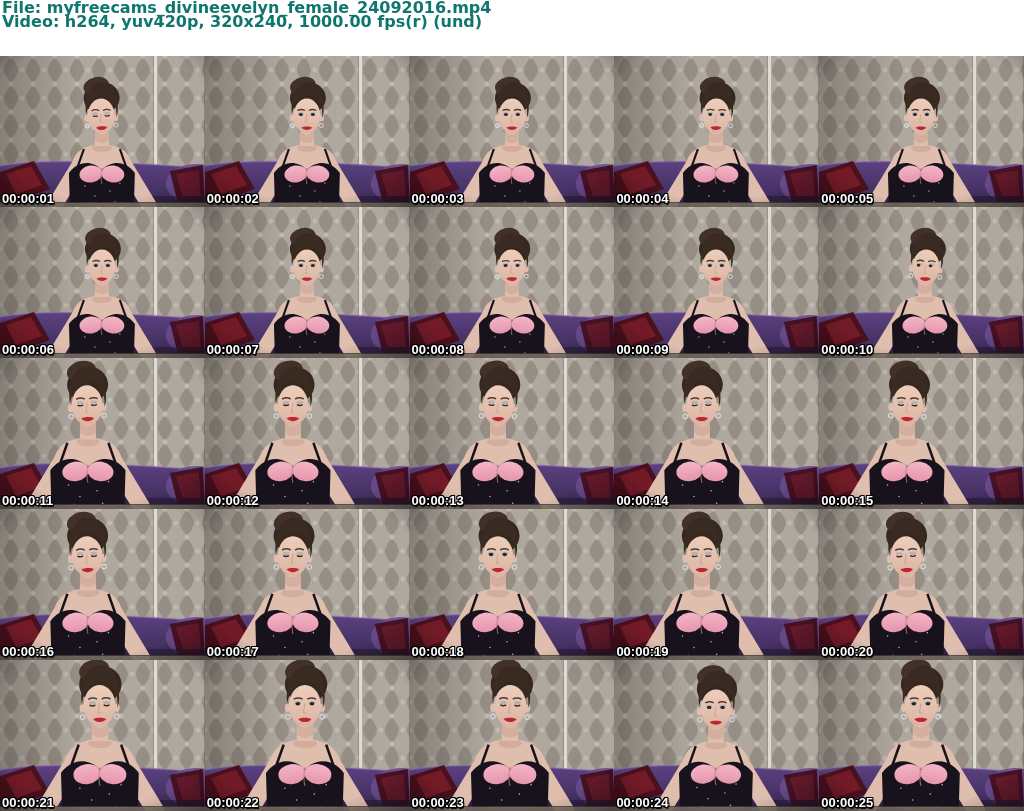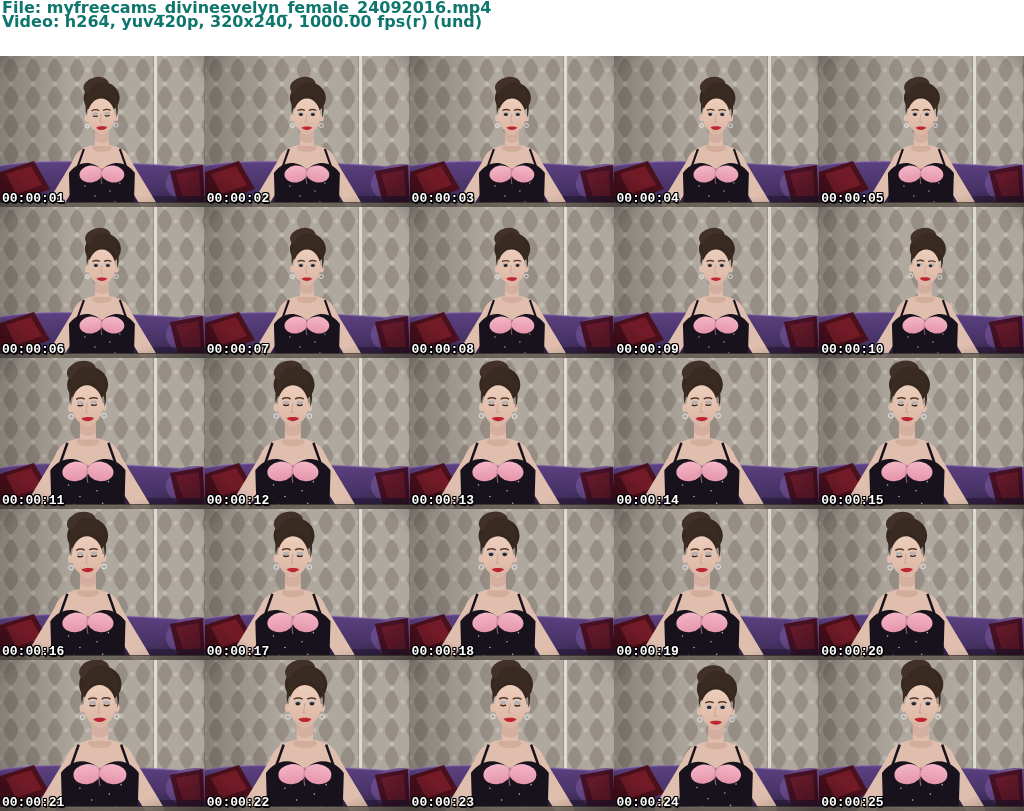--- a/index.html
+++ b/index.html
@@ -26,21 +26,21 @@
     position:relative;overflow:hidden;
     box-shadow:inset 0 0 0 1px rgba(10,10,10,.35);
   }
   .scene{
     display:block;width:100%;height:100%;
     filter:blur(.35px) saturate(.96);
   }
   .ts{
     position:absolute;left:2px;bottom:2px;
     color:#fff;font-weight:bold;font-size:13px;line-height:13px;
-    font-family:Liberation Mono, monospace;
+    font-family:Liberation Sans, sans-serif;
     text-shadow:
       -1px -1px 0 #000, 1px -1px 0 #000, -1px 1px 0 #000, 1px 1px 0 #000,
       0 -1px 0 #000, 0 1px 0 #000, -1px 0 0 #000, 1px 0 0 #000, 1px 2px 1px #000;
   }
   .defs-holder{position:absolute;width:0;height:0;overflow:hidden;}
 </style>
 </head>
 <body>
 
 <svg class="defs-holder" aria-hidden="true">

